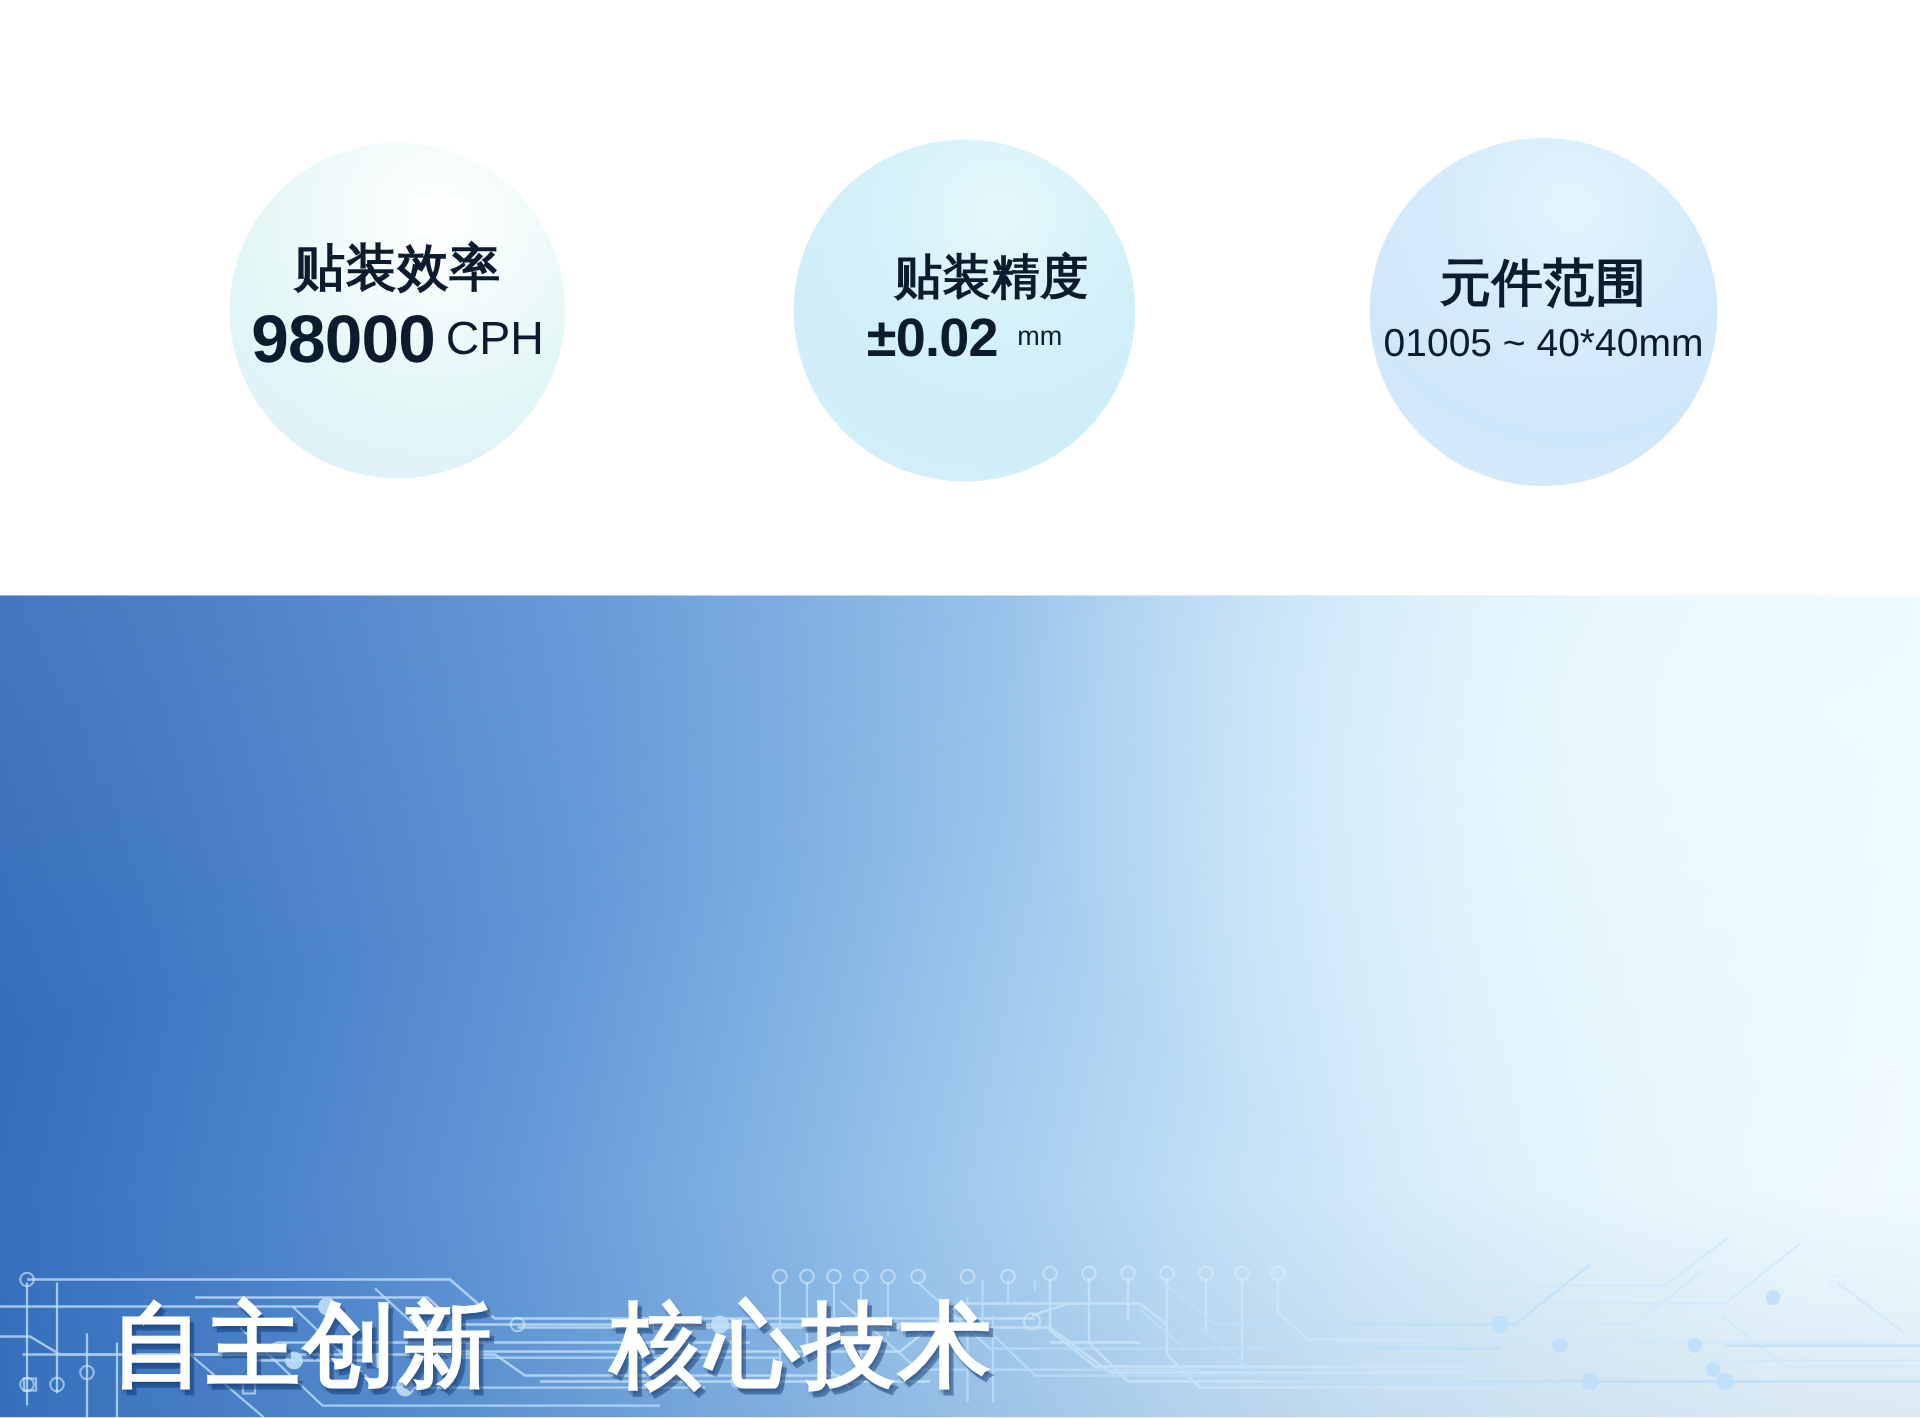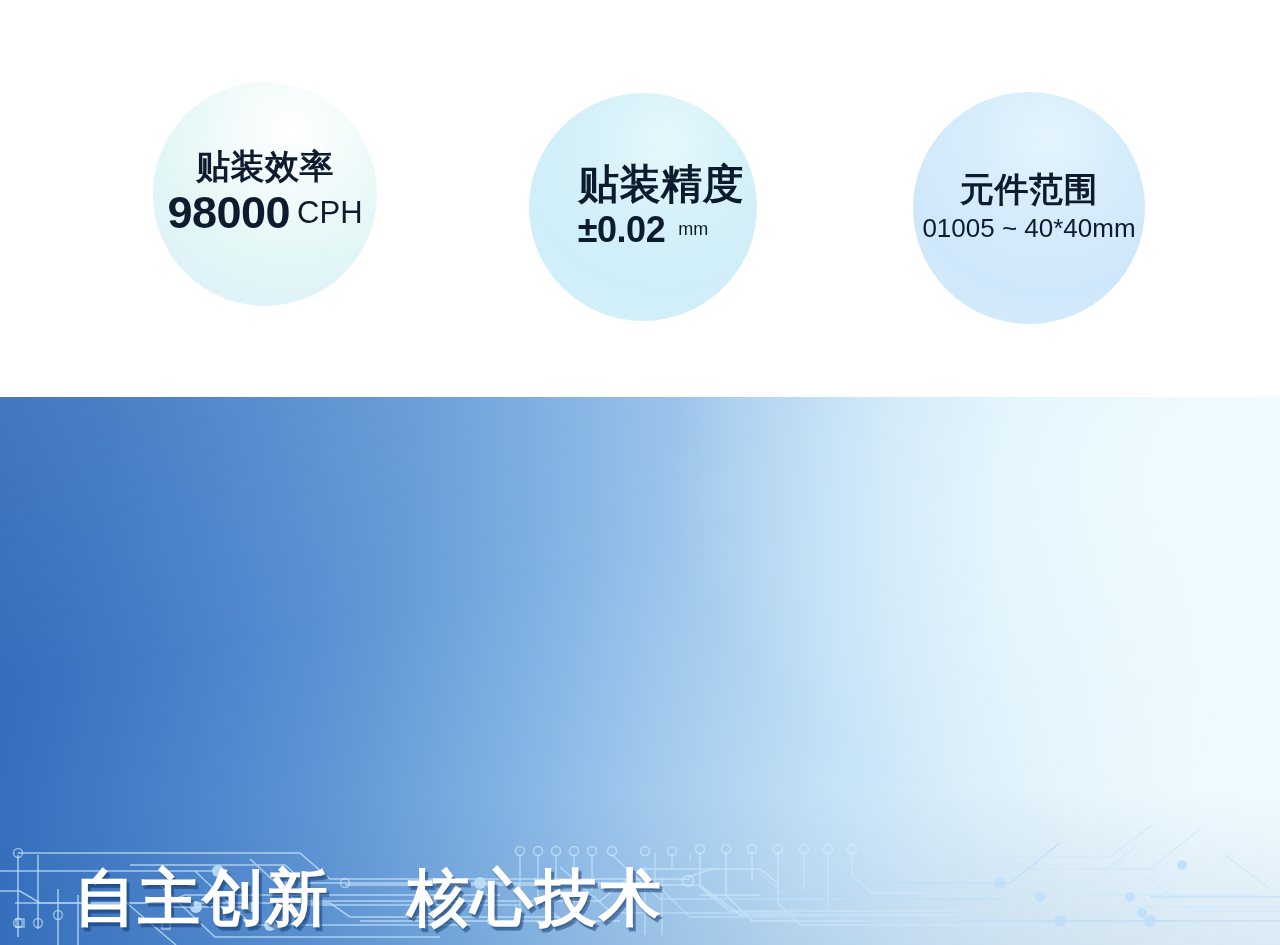--- a/index.html
+++ b/index.html
@@ -15,40 +15,40 @@
   .stats { position: absolute; left: 0; top: 0; width: 1280px; height: 397px; background:#fff; }
 
   .bubble {
     position: absolute;
     border-radius: 50%;
     display: flex; flex-direction: column;
     align-items: center; justify-content: center;
     text-align: center;
   }
   .bubble-1 {
-    left: 153px; top: 82px; width: 224px; height: 224px;
+    left: 153px; top: 95px; width: 224px; height: 224px;
     background: radial-gradient(circle at 62% 22%, #ffffff 0%, #f3fbfb 26%, #e3f7f6 55%, #dff2f8 78%, #e6f4fa 100%);
   }
   .bubble-2 {
     left: 529px; top: 93px; width: 228px; height: 228px;
     background: radial-gradient(circle at 60% 22%, #e5f8fb 0%, #d5f1f9 35%, #cfeef9 65%, #d6f1fb 100%);
   }
   .bubble-3 {
     left: 913px; top: 92px; width: 232px; height: 232px;
     background: radial-gradient(circle at 58% 20%, #e3f4fd 0%, #d6ecfb 35%, #cfe7fa 68%, #d9eefc 100%);
   }
 
   .bubble .b-label {
     color: #0d1b2e;
     font-weight: 700;
     letter-spacing: 0.5px;
     line-height: 1.05;
   }
   .bubble-1 .b-label { font-size: 34px; margin-bottom: 2px; }
-  .bubble-2 .b-label { font-size: 41px; margin-bottom: 2px; margin-left: 36px; }
+  .bubble-2 .b-label { font-size: 32px; margin-bottom: 2px; margin-left: 36px; }
   .bubble-3 .b-label { font-size: 34px; margin-bottom: 6px; }
 
   .b-value { color:#0d1b2e; display:flex; align-items:center; justify-content:center; }
   .b-num { font-weight: 800; letter-spacing: -0.5px; }
   .b-unit { font-weight: 500; }
 
   .bubble-1 .b-num  { font-size: 45px; }
   .bubble-1 .b-unit { font-size: 31px; margin-left: 7px; font-weight:400; }
   .bubble-2 .b-num  { font-size: 36px; }
   .bubble-2 .b-unit { font-size: 18px; margin-left: 13px; font-weight:400; }

